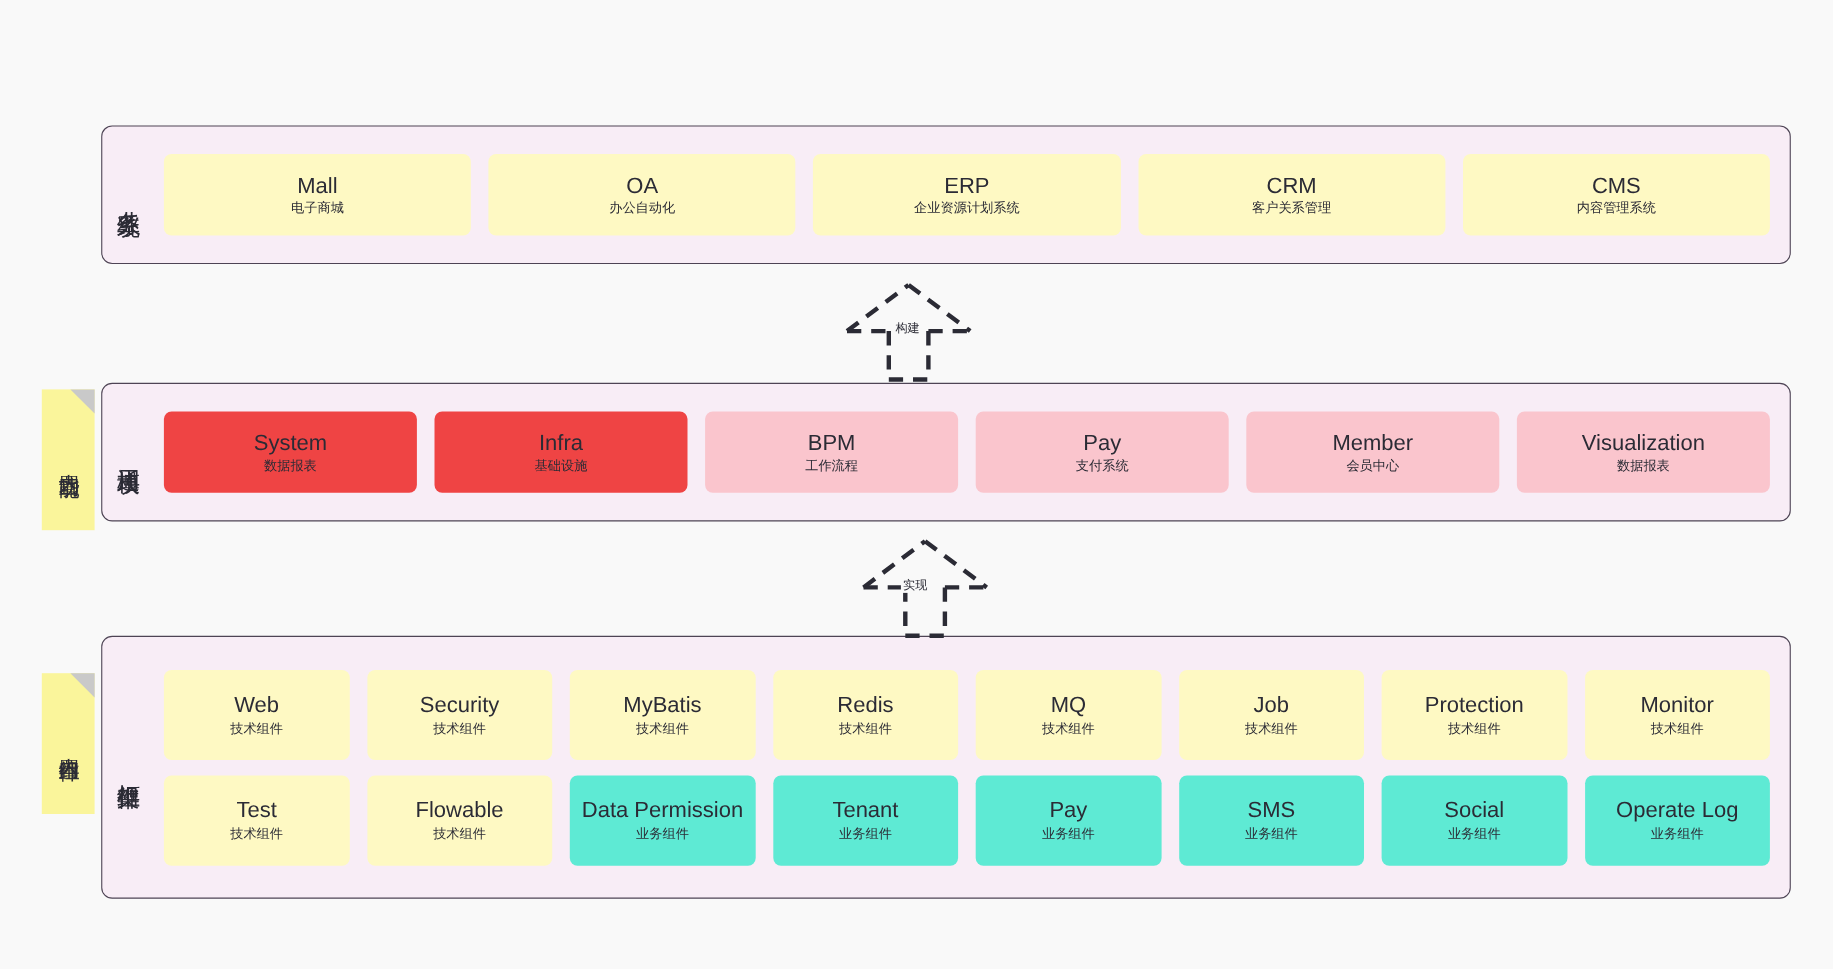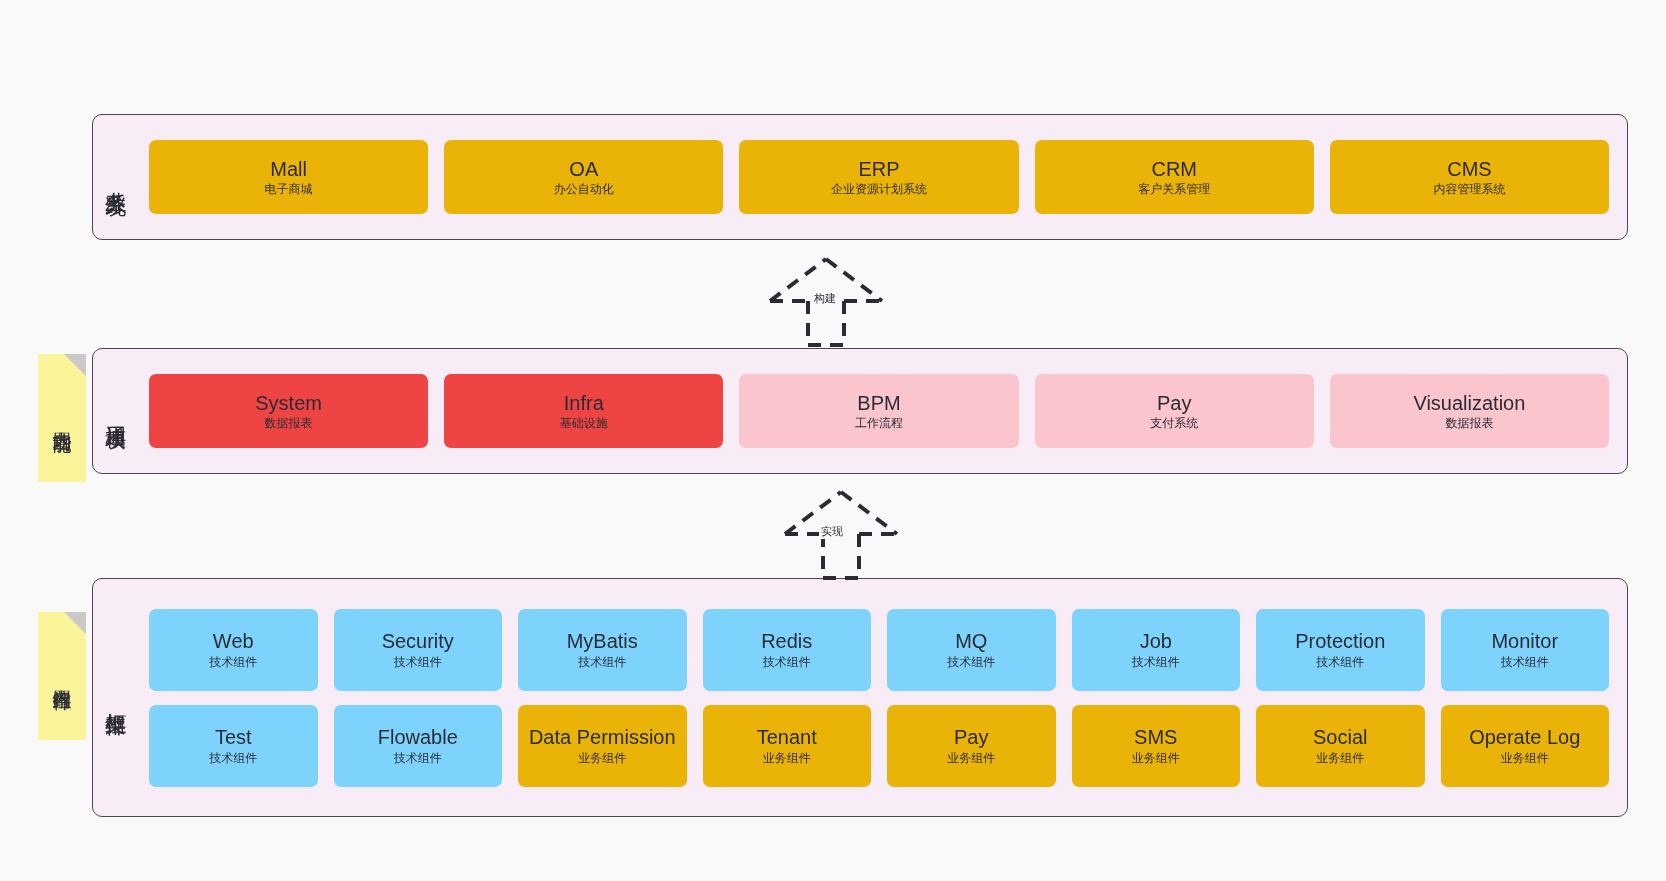--- a/index.html
+++ b/index.html
@@ -85,25 +85,25 @@
   }
   .card .en {
     font-size: 20px;
     white-space: normal;
   }
   .card .cn {
     font-size: 12px;
   }
 
   
-  .c-blue        { background: #eab308; }
+  .c-blue        { background: #fef9c3; }
   .c-red         { background: #ef4444; }
   .c-pink        { background: #FAC5CD; }
-  .c-green       { background: #7dd3fc; }
-  .c-green-light { background: #eab308; }
+  .c-green       { background: #fef9c3; }
+  .c-green-light { background: #5eead4; }
 
   
   #layer-business   { left: 92px;  top: 114px; width: 1536px; height: 126px; }
   #layer-common     { left: 92px;  top: 348px; width: 1536px; height: 126px; }
   #layer-framework  { left: 92px;  top: 578px; width: 1536px; height: 239px; }
 
   #layer-business  .card { height: 74px; }
   #layer-common    .card { height: 74px; }
   #layer-framework .card { height: 82px; }
 
@@ -233,20 +233,24 @@
       <div class="card c-pink">
         <div class="en">BPM</div>
         <div class="cn">工作流程</div>
       </div>
 
       <div class="card c-pink">
         <div class="en">Pay</div>
         <div class="cn">支付系统</div>
       </div>
 
+      <div class="card c-pink">
+        <div class="en">Member</div>
+        <div class="cn">会员中心</div>
+      </div>
 
       <div class="card c-pink">
         <div class="en">Visualization</div>
         <div class="cn">数据报表</div>
       </div>
 
     </div>
   </div>
 
   <div class="arrow" id="arrow-implement">

